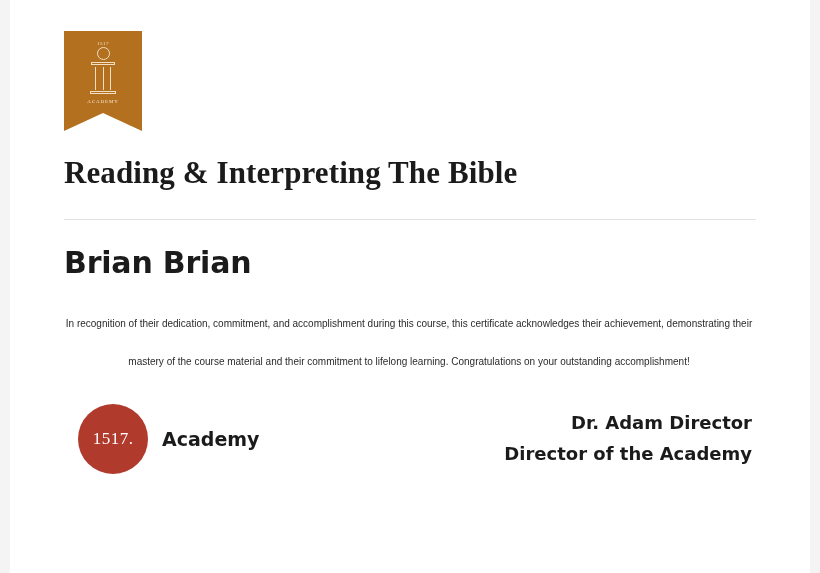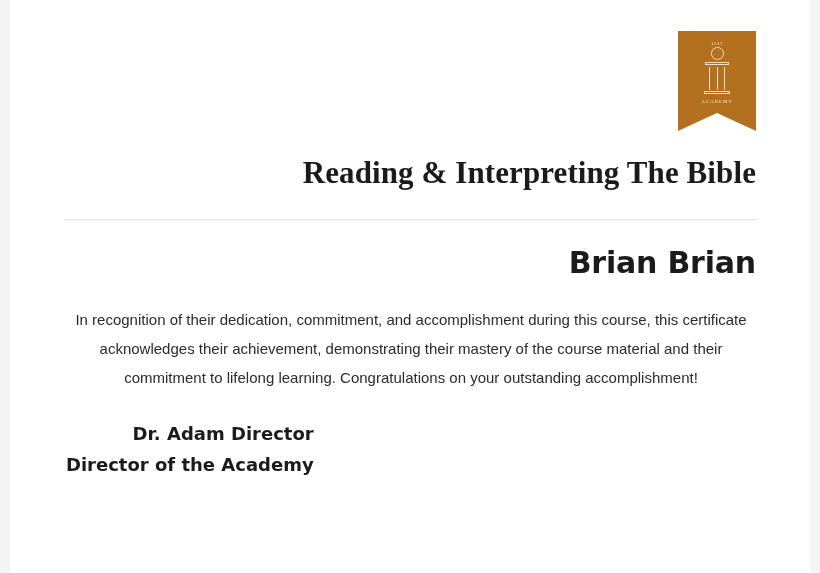--- a/index.html
+++ b/index.html
@@ -32,21 +32,21 @@
   .edge-right { right: 0; }
 
   .inner {
     position: relative;
     width: 100%;
     height: 100%;
     box-sizing: border-box;
     padding: 22px 64px 0 64px;
     display: flex;
     flex-direction: column;
-    align-items: flex-end;
+    align-items: flex-start;
   }
 
   
   .crest {
     position: relative;
     width: 78px;
     height: 100px;
     margin-top: 9px;
     margin-bottom: 6px;
   }
@@ -150,22 +150,22 @@
     font-weight: bold;
     font-size: 30px;
     color: #1b1b1b;
     text-align: center;
     margin: 25px 0 0 0;
     letter-spacing: -0.2px;
   }
   .body-text {
     width: 690px;
     text-align: center;
-    font-size: 15px;
-    line-height: 29px;
+    font-size: 10px;
+    line-height: 38px;
     color: #2b2b2b;
     margin: 25px 0 0 0;
   }
 
   
   .footer {
     width: 690px;
     margin-top: 23px;
     display: flex;
     align-items: flex-start;
@@ -246,20 +246,24 @@
 
     <h1 class="cert-title">Reading &amp; Interpreting The Bible</h1>
 
     <div class="divider"></div>
 
     <h2 class="recipient">Brian Brian</h2>
 
     <p class="body-text">In recognition of their dedication, commitment, and accomplishment during this course, this certificate acknowledges their achievement, demonstrating their mastery of the course material and their commitment to lifelong learning. Congratulations on your outstanding accomplishment!</p>
 
     <div class="footer">
+      <div class="org">
+        <div class="seal">1517.</div>
+        <div class="org-name">Academy</div>
+      </div>
       <div class="signer">
         <div class="signer-name">Dr. Adam Director</div>
         <div class="signer-role">Director of the Academy</div>
       </div>
     </div>
 
   </div>
 </div>
 
 </body></html>

